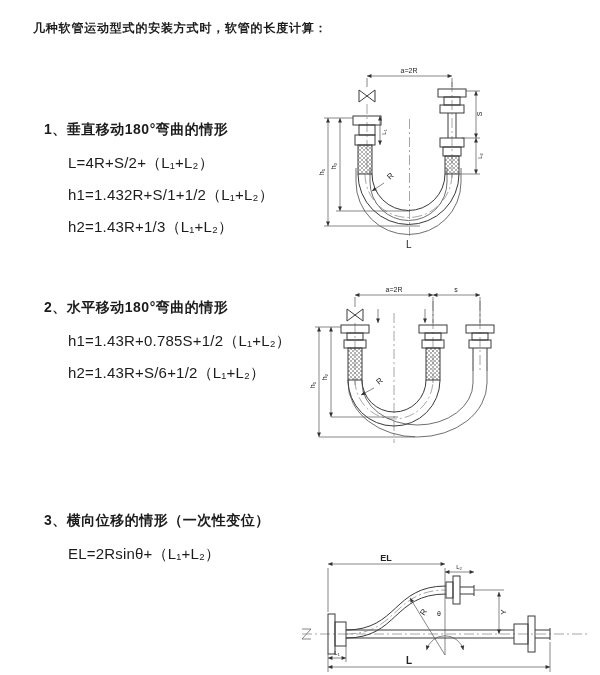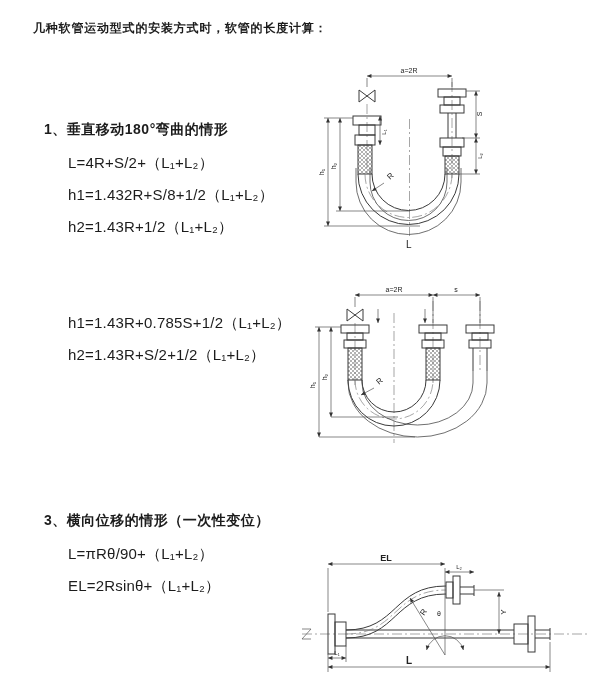--- a/index.html
+++ b/index.html
@@ -19,22 +19,22 @@
 </style>
 </head>
 <body>
 
 <div class="title">几种软管运动型式的安装方式时，软管的长度计算：</div>
 
 <div class="sec" style="left:44px;top:101px;margin-top:20px;">
   <div class="sec-heading">1、垂直移动180°弯曲的情形</div>
   <div style="height:8px"></div>
   <div class="formula">L=4R+S/2+（L₁+L₂）</div>
-  <div class="formula">h1=1.432R+S/8+1/2（L₁+L₂）</div>
-  <div class="formula">h2=1.43R+1/2（L₁+L₂）</div>
+  <div class="formula">h1=1.432R+S/1+1/2（L₁+L₂）</div>
+  <div class="formula">h2=1.43R+1/3（L₁+L₂）</div>
 </div>
 
 <div class="diagram" style="left:310px;top:64px;">
 <svg width="280" height="194" viewBox="0 0 280 194">
   <defs>
     <marker id="m1" viewBox="0 0 10 10" refX="9" refY="5" markerWidth="9" markerHeight="7" orient="auto-start-reverse">
       <path d="M0,1 L9,5 L0,9 z" fill="#333"></path>
     </marker>
     <pattern id="p1" width="4" height="4" patternUnits="userSpaceOnUse">
       <path d="M0,4 L4,0 M0,0 L4,4" stroke="#666" stroke-width="0.5"></path>
@@ -91,23 +91,24 @@
   <text class="t7" x="14" y="108" text-anchor="middle" transform="rotate(-90 14 108)">h₁</text>
   <text class="t7" x="26" y="102" text-anchor="middle" transform="rotate(-90 26 102)">h₂</text>
   <text class="t7" x="172" y="50" text-anchor="middle" transform="rotate(-90 172 50)">S</text>
   <text class="t6" x="172" y="92" text-anchor="middle" transform="rotate(-90 172 92)">L₂</text>
   <text class="t8" x="80" y="116" transform="rotate(-42 80 116)">R</text>
   <text class="t10" x="96" y="184">L</text>
 </svg>
 </div>
 
 <div class="sec" style="left:44px;top:299px;">
+  <div class="sec-heading">2、水平移动180°弯曲的情形</div>
   <div style="height:8px"></div>
   <div class="formula">h1=1.43R+0.785S+1/2（L₁+L₂）</div>
-  <div class="formula">h2=1.43R+S/2+1/2（L₁+L₂）</div>
+  <div class="formula">h2=1.43R+S/6+1/2（L₁+L₂）</div>
 </div>
 
 <div class="diagram" style="left:303px;top:285px;">
 <svg width="280" height="170" viewBox="0 0 280 170">
   <defs>
     <marker id="m2" viewBox="0 0 10 10" refX="9" refY="5" markerWidth="9" markerHeight="7" orient="auto-start-reverse">
       <path d="M0,1 L9,5 L0,9 z" fill="#333"></path>
     </marker>
     <pattern id="p2" width="4" height="4" patternUnits="userSpaceOnUse">
       <path d="M0,4 L4,0 M0,0 L4,4" stroke="#666" stroke-width="0.5"></path>
@@ -153,21 +154,20 @@
   <text class="t7" x="153" y="7" text-anchor="middle">s</text>
   <text class="t7" x="12" y="100" text-anchor="middle" transform="rotate(-90 12 100)">h₁</text>
   <text class="t7" x="24" y="92" text-anchor="middle" transform="rotate(-90 24 92)">h₂</text>
   <text class="t8" x="76" y="100" transform="rotate(-40 76 100)">R</text>
 </svg>
 </div>
 
 <div class="sec" style="left:44px;top:512px;">
   <div class="sec-heading">3、横向位移的情形（一次性变位）</div>
   <div style="height:8px"></div>
-  <div class="formula">L=πRθ/90+（L₁+L₂）</div>
   <div class="formula">EL=2Rsinθ+（L₁+L₂）</div>
 </div>
 
 <div class="diagram" style="left:298px;top:498px;margin-top:48px;">
 <svg width="300" height="150" viewBox="0 0 300 150">
   <defs>
     <marker id="m3" viewBox="0 0 10 10" refX="9" refY="5" markerWidth="9" markerHeight="7" orient="auto-start-reverse">
       <path d="M0,1 L9,5 L0,9 z" fill="#333"></path>
     </marker>
   </defs>

